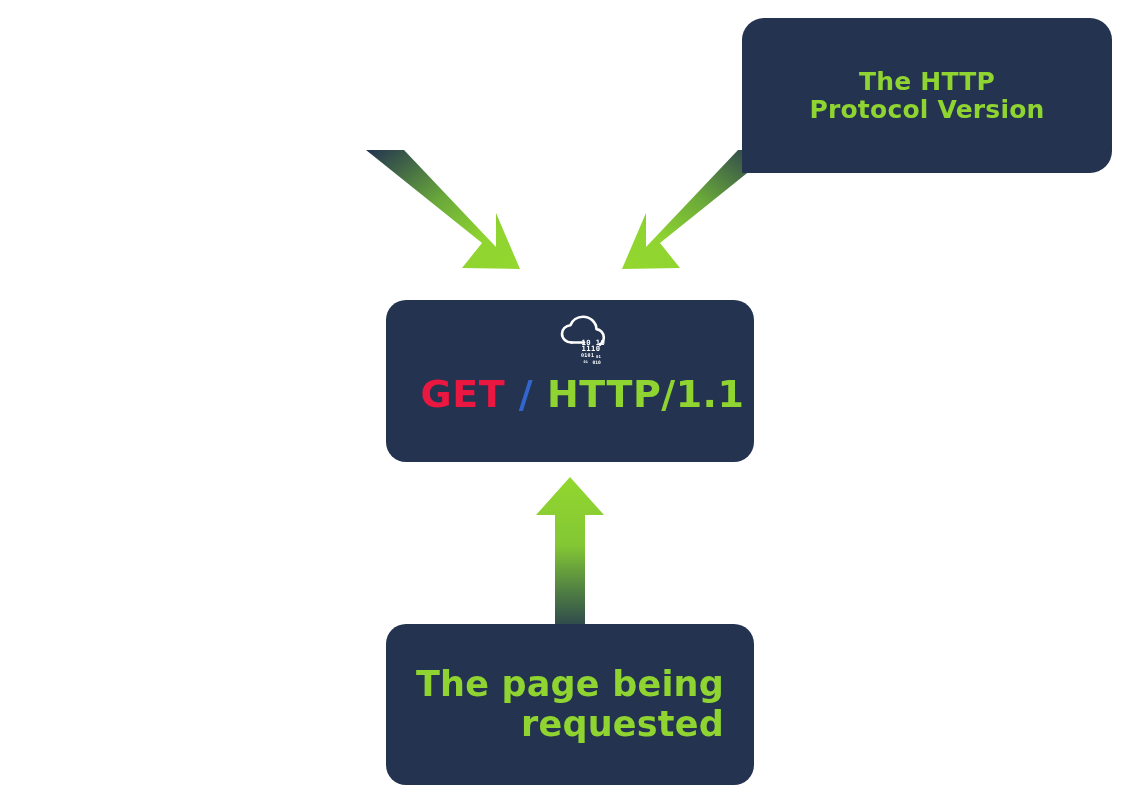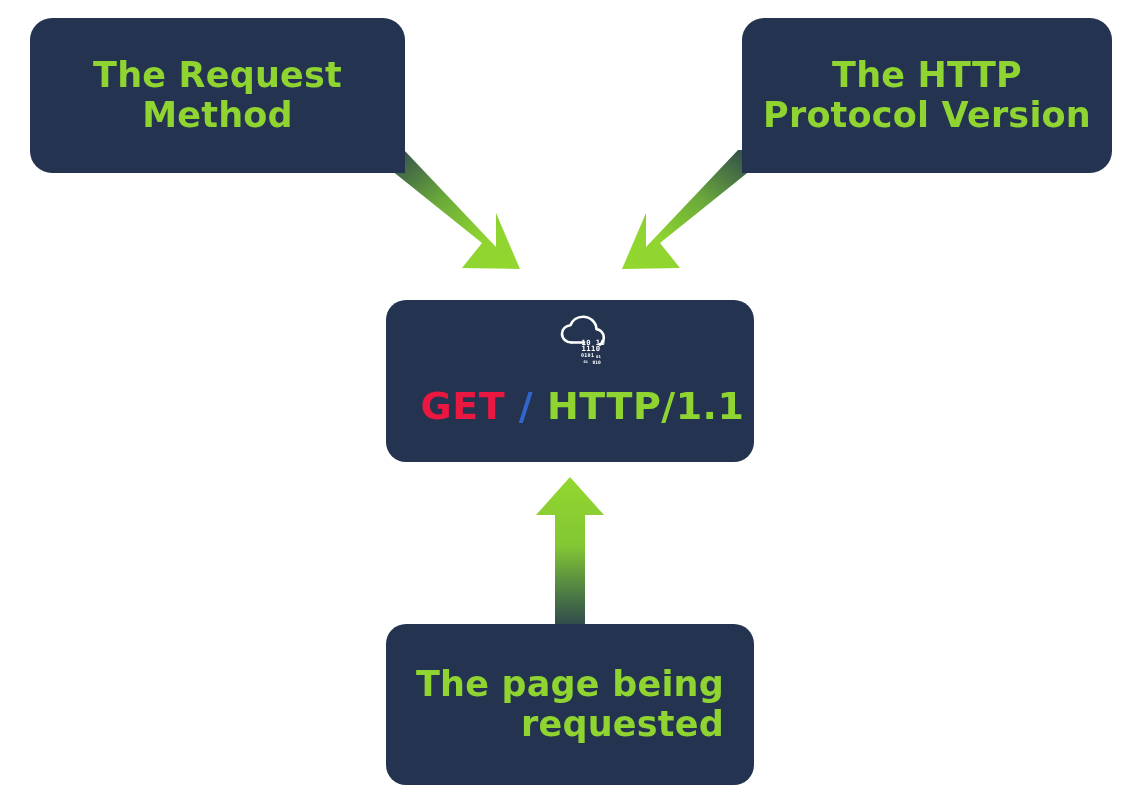--- a/index.html
+++ b/index.html
@@ -68,21 +68,21 @@
 
   
   #node-protocol-version {
     left: 742px;
     top: 18px;
     width: 370px;
     height: 155px;
     border-bottom-left-radius: 0;
   }
   #node-protocol-version .node-label {
-    font-size: 35px;
+    font-size: 25px;
     padding: 0 18px;
   }
 
   
   #node-request-line {
     left: 386px;
     top: 300px;
     width: 368px;
     height: 162px;
     border-radius: 20px;
@@ -94,21 +94,21 @@
   .cloud-icon {
     width: 58px;
     height: 52px;
     display: block;
   }
 
   .request-line-text {
     font-size: 38px;
     font-weight: bold;
     letter-spacing: 0.5px;
-    margin-top: 18px;
+    margin-top: 6px;
     white-space: nowrap;
   }
   .tok-method  { color: #ea1740; }
   .tok-sep     { color: #3366cc; font-weight: bold; }
   .tok-version { color: #8fd430; }
 
   
   #node-page-requested {
     left: 386px;
     top: 624px;
@@ -176,24 +176,20 @@
                L 585 640
                L 585 515
                L 604 515
                L 570 477
                L 536 515
                L 555 515
                Z" fill="url(#gradUp)"></path>
     </g>
   </svg>
 
-  <div class="node" id="node-request-method">
-    <div class="node-label">The Request
-Method</div>
-  </div>
 
   <div class="node" id="node-protocol-version">
     <div class="node-label">The HTTP
 Protocol Version</div>
   </div>
 
   <div class="node" id="node-request-line">
 
     <svg class="cloud-icon" viewBox="0 0 58 52">
       <path d="M 17.5 28.5

